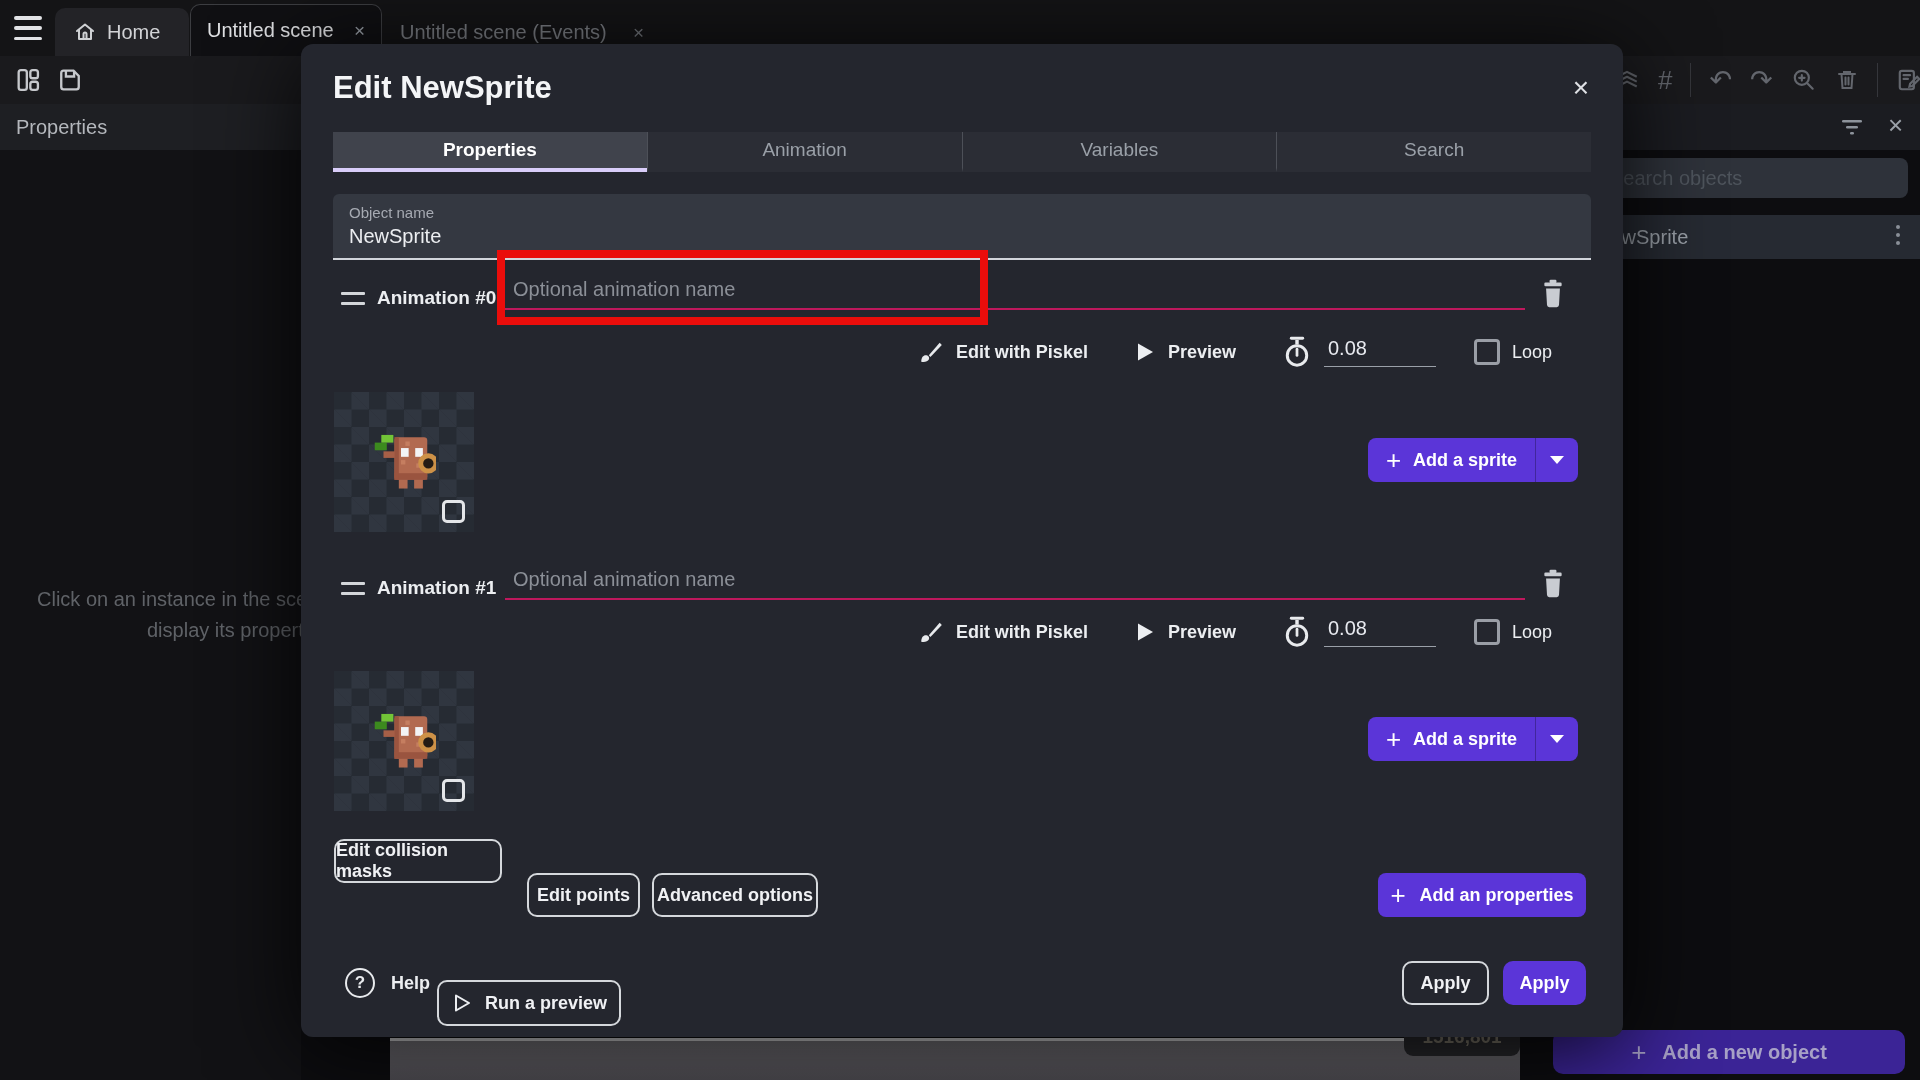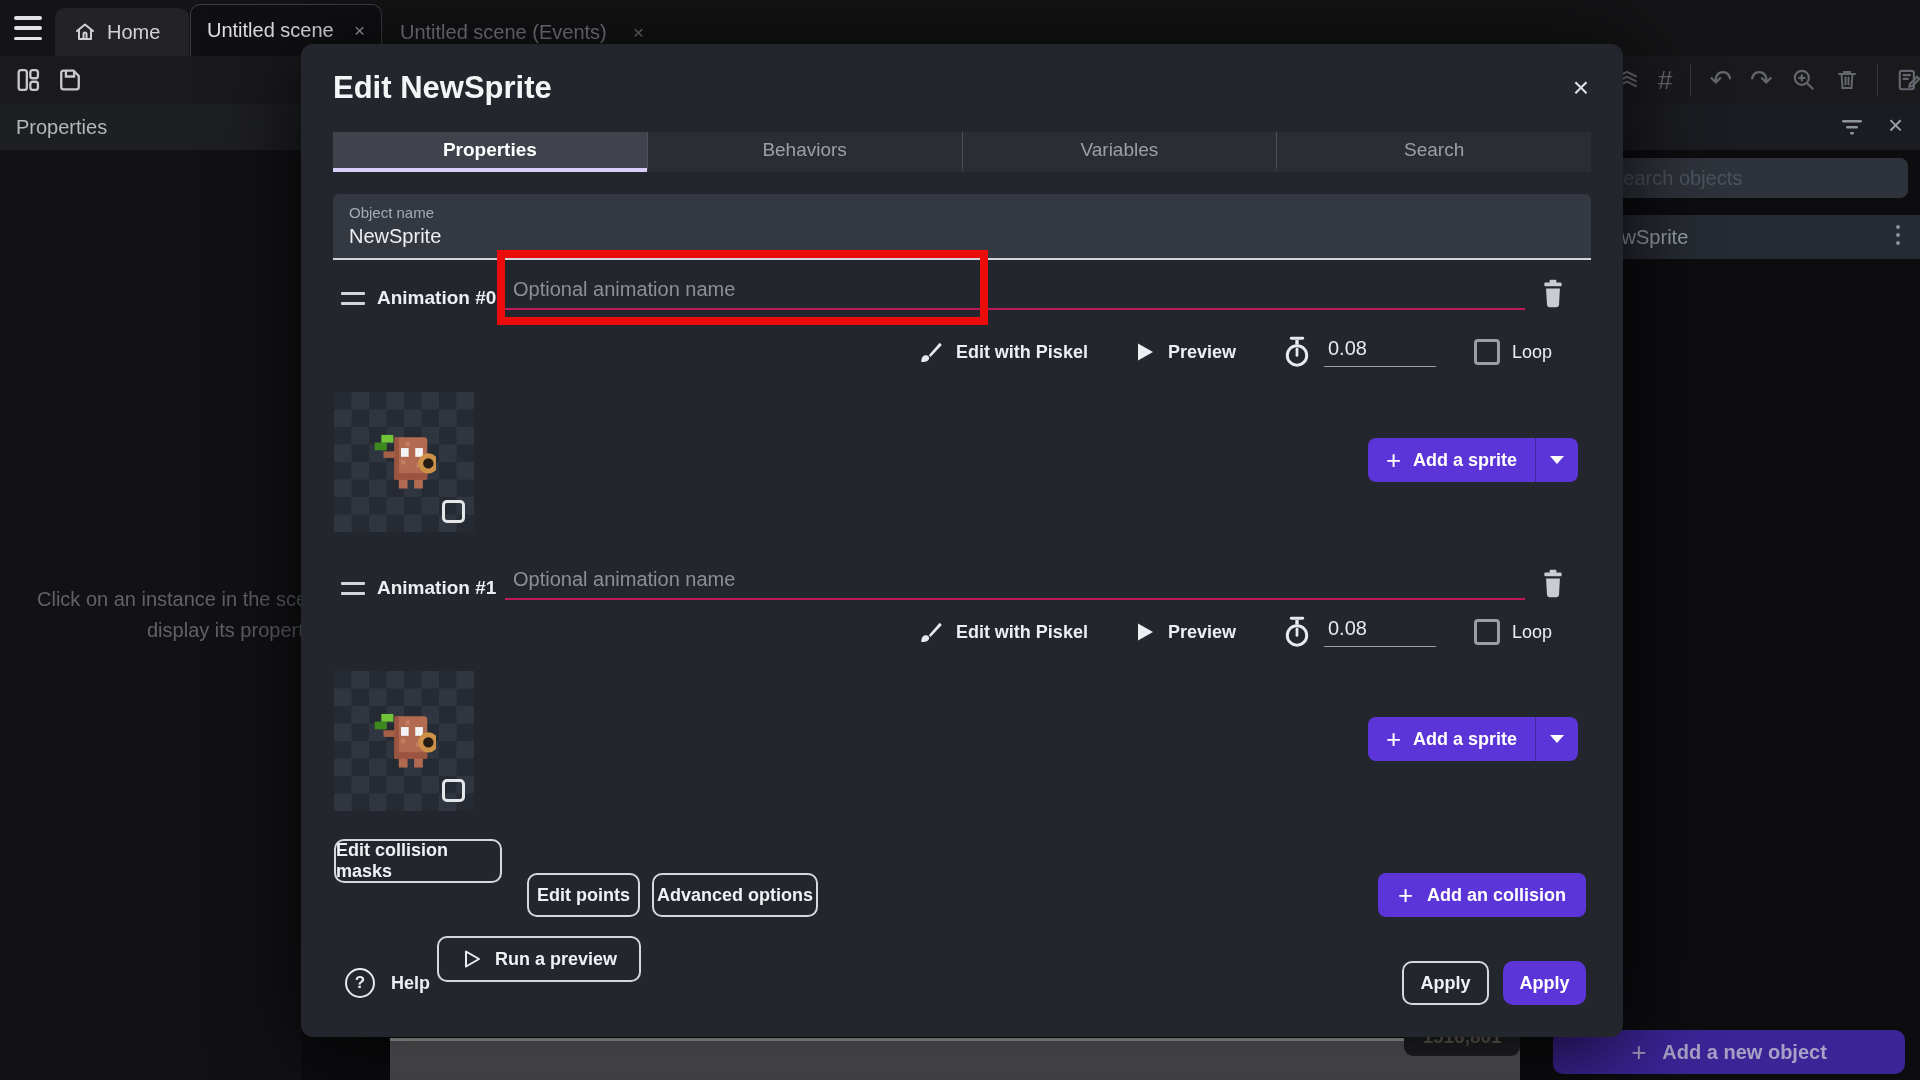--- a/index.html
+++ b/index.html
@@ -231,21 +231,21 @@
   <span class="plus">+</span>
   <span>Add a new object</span>
 </div>
 
 <div class="abs dialog">
   <div class="abs dlg-title">Edit NewSprite</div>
   <div class="abs dlg-close">×</div>
 
   <div class="abs tabbar">
     <div class="dtab active">Properties</div>
-    <div class="dtab">Behaviors</div>
+    <div class="dtab">Animation</div>
     <div class="dtab">Variables</div>
     <div class="dtab">Search</div>
   </div>
 
   <div class="abs namebox">
     <div class="lbl">Object name</div>
     <div class="val">NewSprite</div>
   </div>
 
   <div class="abs handle" style="left:40px;top:248px">
@@ -360,28 +360,28 @@
     <div class="arrow">
       <span class="caret"></span>
     </div>
   </div>
 
   <div class="abs btn-outline" style="left:33px;top:795px;width:168px;height:44px">Edit collision masks</div>
   <div class="abs btn-outline" style="left:226px;top:829px;width:113px;height:44px">Edit points</div>
   <div class="abs btn-outline" style="left:351px;top:829px;width:166px;height:44px">Advanced options</div>
   <div class="abs btn-purple" style="left:1077px;top:829px;width:208px;height:44px;gap:14px;border-radius:8px">
     <span class="plus">+</span>
-    <span>Add an collision</span>
+    <span>Add an properties</span>
   </div>
 
   <div class="abs" style="left:44px;top:924px;display:flex;align-items:center;gap:16px">
     <div class="helpcircle">?</div>
     <span class="ctl-label" style="color:#eceef1">Help</span>
   </div>
-  <div class="abs btn-outline" style="left:136px;top:892px;width:204px;height:46px">
+  <div class="abs btn-outline" style="left:136px;top:936px;width:184px;height:46px">
     <svg width="22" height="22" viewBox="0 0 22 22">
       <polygon points="5,3.5 18,11 5,18.5" fill="none" stroke="#eceef1" stroke-width="2" stroke-linejoin="round"></polygon>
     </svg>
     <span>Run a preview</span>
   </div>
   <div class="abs btn-outline" style="left:1101px;top:917px;width:87px;height:44px">Apply</div>
   <div class="abs btn-purple" style="left:1202px;top:917px;width:83px;height:44px;border-radius:10px">Apply</div>
 </div>
 
 <div class="abs redbox"></div>

